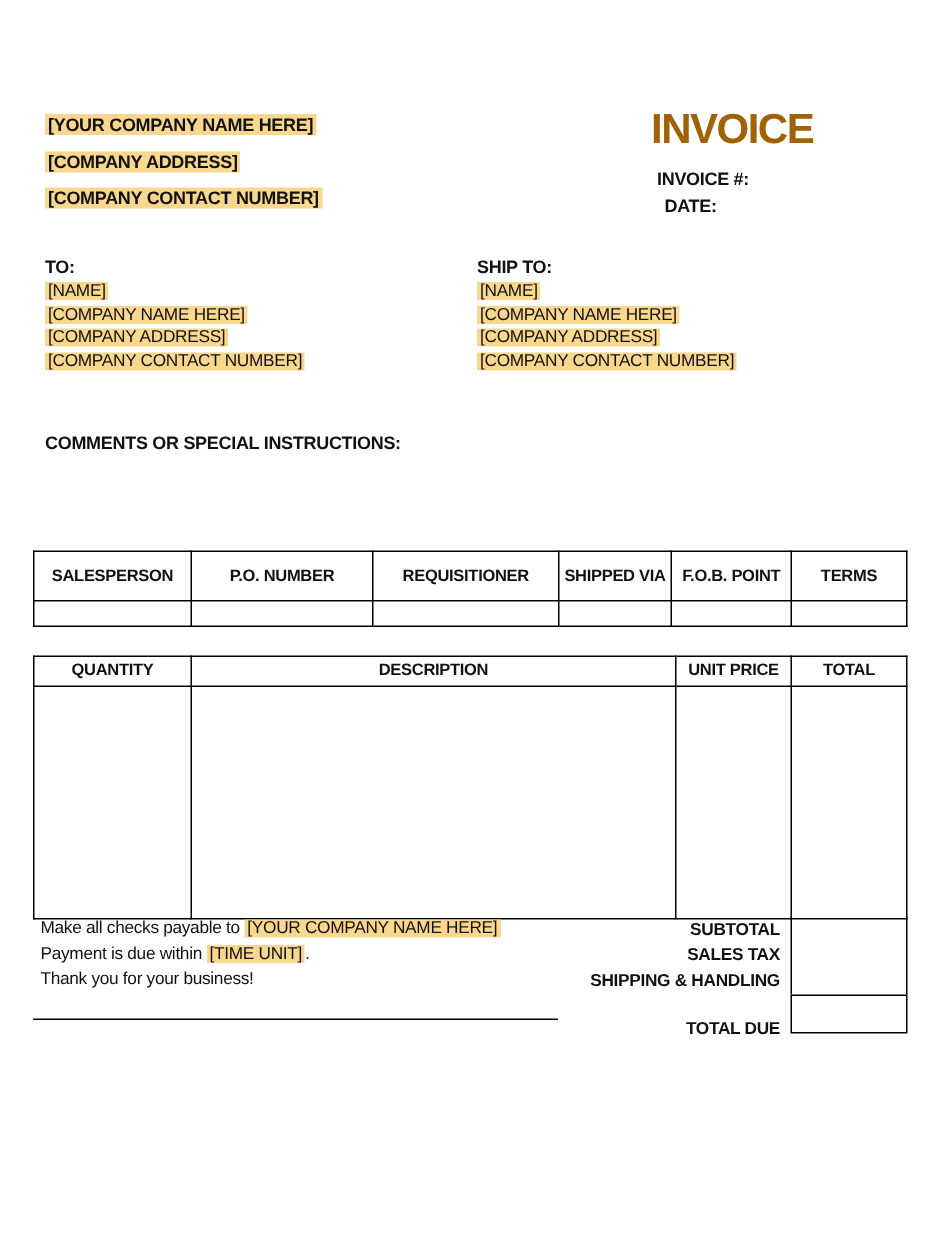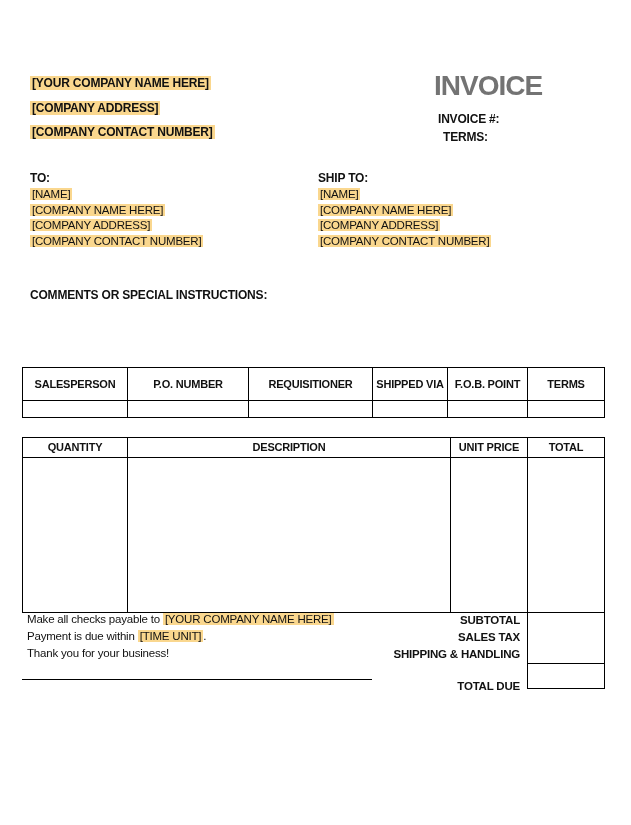--- a/index.html
+++ b/index.html
@@ -15,21 +15,21 @@
     overflow: hidden;
   }
   .abs { position: absolute; }
   .b { font-weight: normal; }
   .hl { background: #FAD78E; padding: 0 2px; }
 
   .company-line { font-size: 12px; font-weight: bold; }
   .invoice-title {
     font-size: 28px;
     font-weight: bold;
-    color: #737373;
+    color: #a16207;
     letter-spacing: -1px;
   }
   .meta-label { font-size: 12px; font-weight: bold; text-align: right; }
   .section-label { font-size: 12px; font-weight: bold; }
   .addr-lines { font-size: 11.5px; }
   .addr-line { height: 15.5px; line-height: 15.5px; }
   .comments-label { font-size: 12px; font-weight: bold; }
 
   table { border-collapse: collapse; table-layout: fixed; background: #fff; }
   .grid th, .grid td { border: 1.5px solid #000; }
@@ -78,21 +78,21 @@
   </div>
   <div class="abs company-line" style="left:30px; top:101px;">
     <span class="hl">[COMPANY ADDRESS]</span>
   </div>
   <div class="abs company-line" style="left:30px; top:125px;">
     <span class="hl">[COMPANY CONTACT NUMBER]</span>
   </div>
 
   <div class="abs invoice-title" style="left:434px; top:70px;">INVOICE</div>
   <div class="abs meta-label" style="left:438px; top:112px;">INVOICE #:</div>
-  <div class="abs meta-label" style="left:443px; top:130px;">TERMS:</div>
+  <div class="abs meta-label" style="left:443px; top:130px;">DATE:</div>
 
   <div class="abs section-label" style="left:30px; top:171px;">TO:</div>
   <div class="abs addr-lines" style="left:30px; top:187px;">
     <div class="addr-line"><span class="hl">[NAME]</span></div>
     <div class="addr-line"><span class="hl">[COMPANY NAME HERE]</span></div>
     <div class="addr-line"><span class="hl">[COMPANY ADDRESS]</span></div>
     <div class="addr-line"><span class="hl">[COMPANY CONTACT NUMBER]</span></div>
   </div>
 
   <div class="abs section-label" style="left:318px; top:171px;">SHIP TO:</div>

